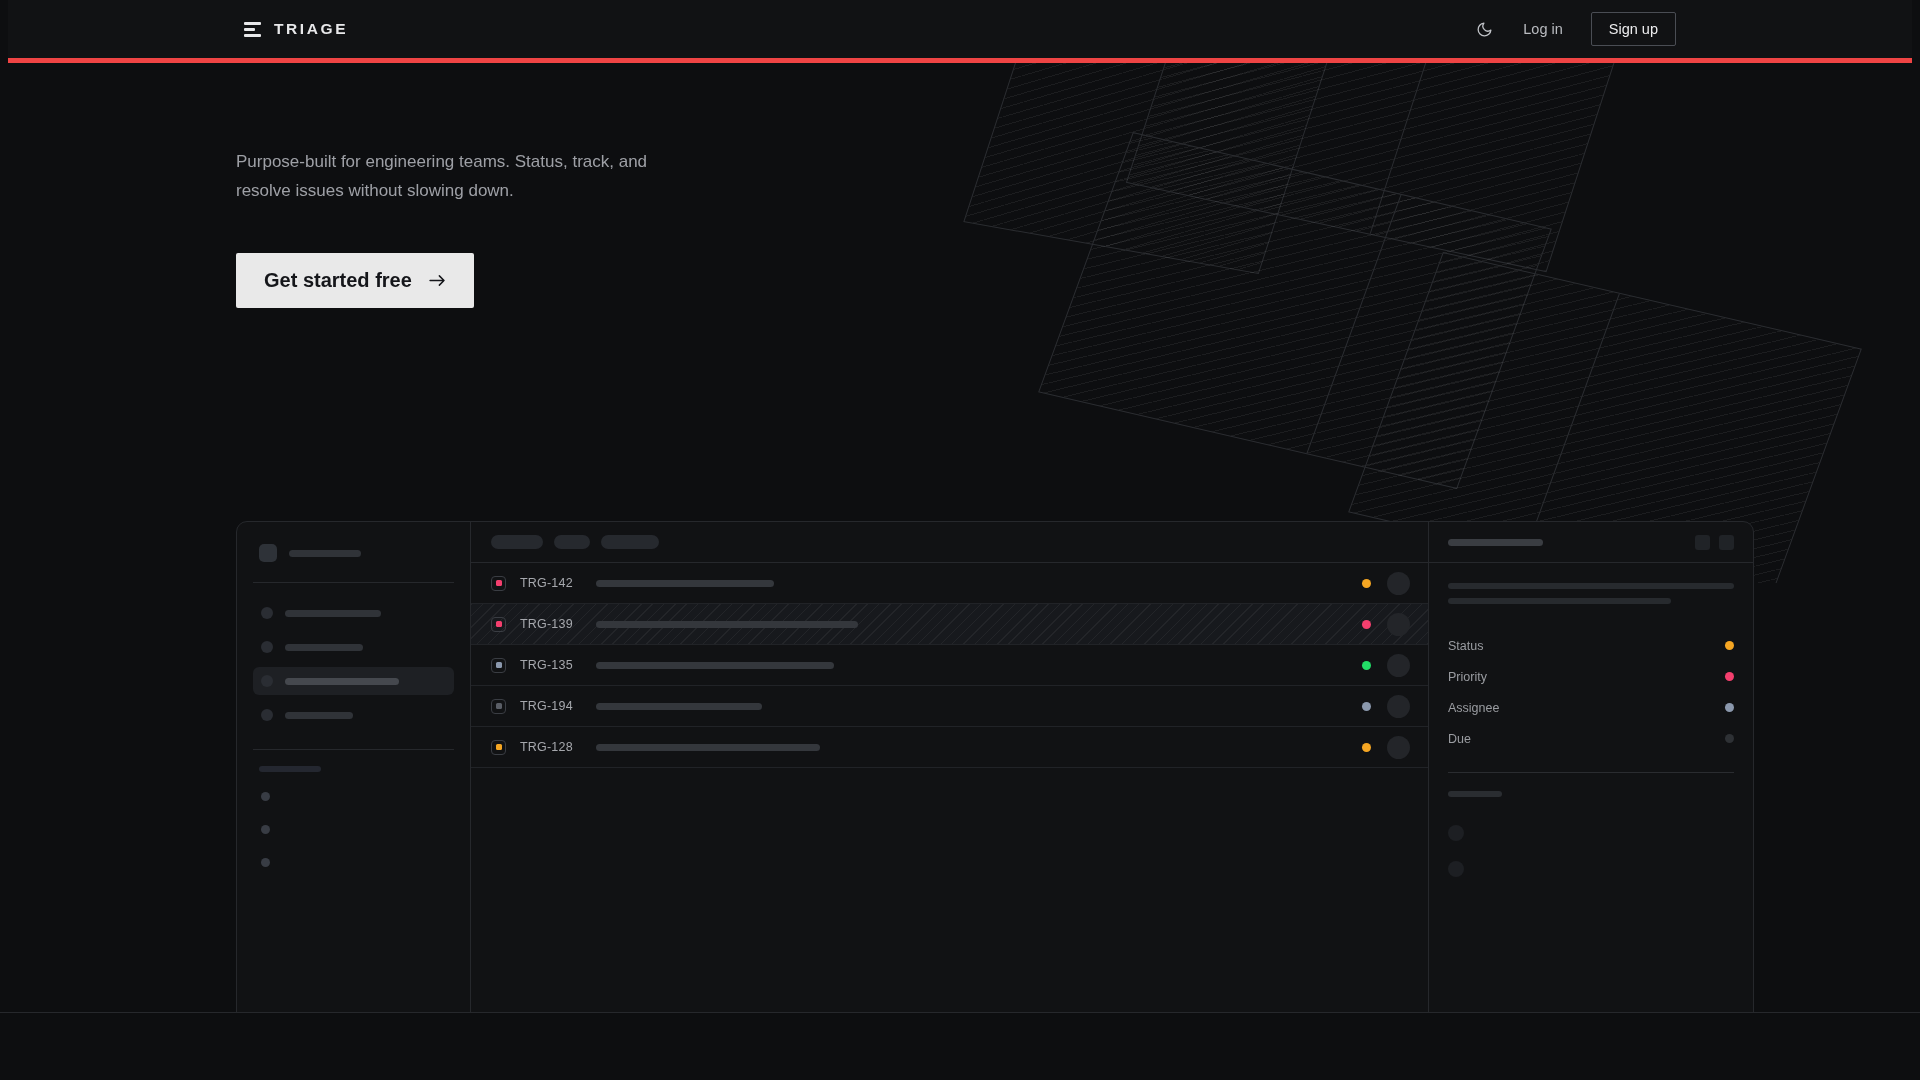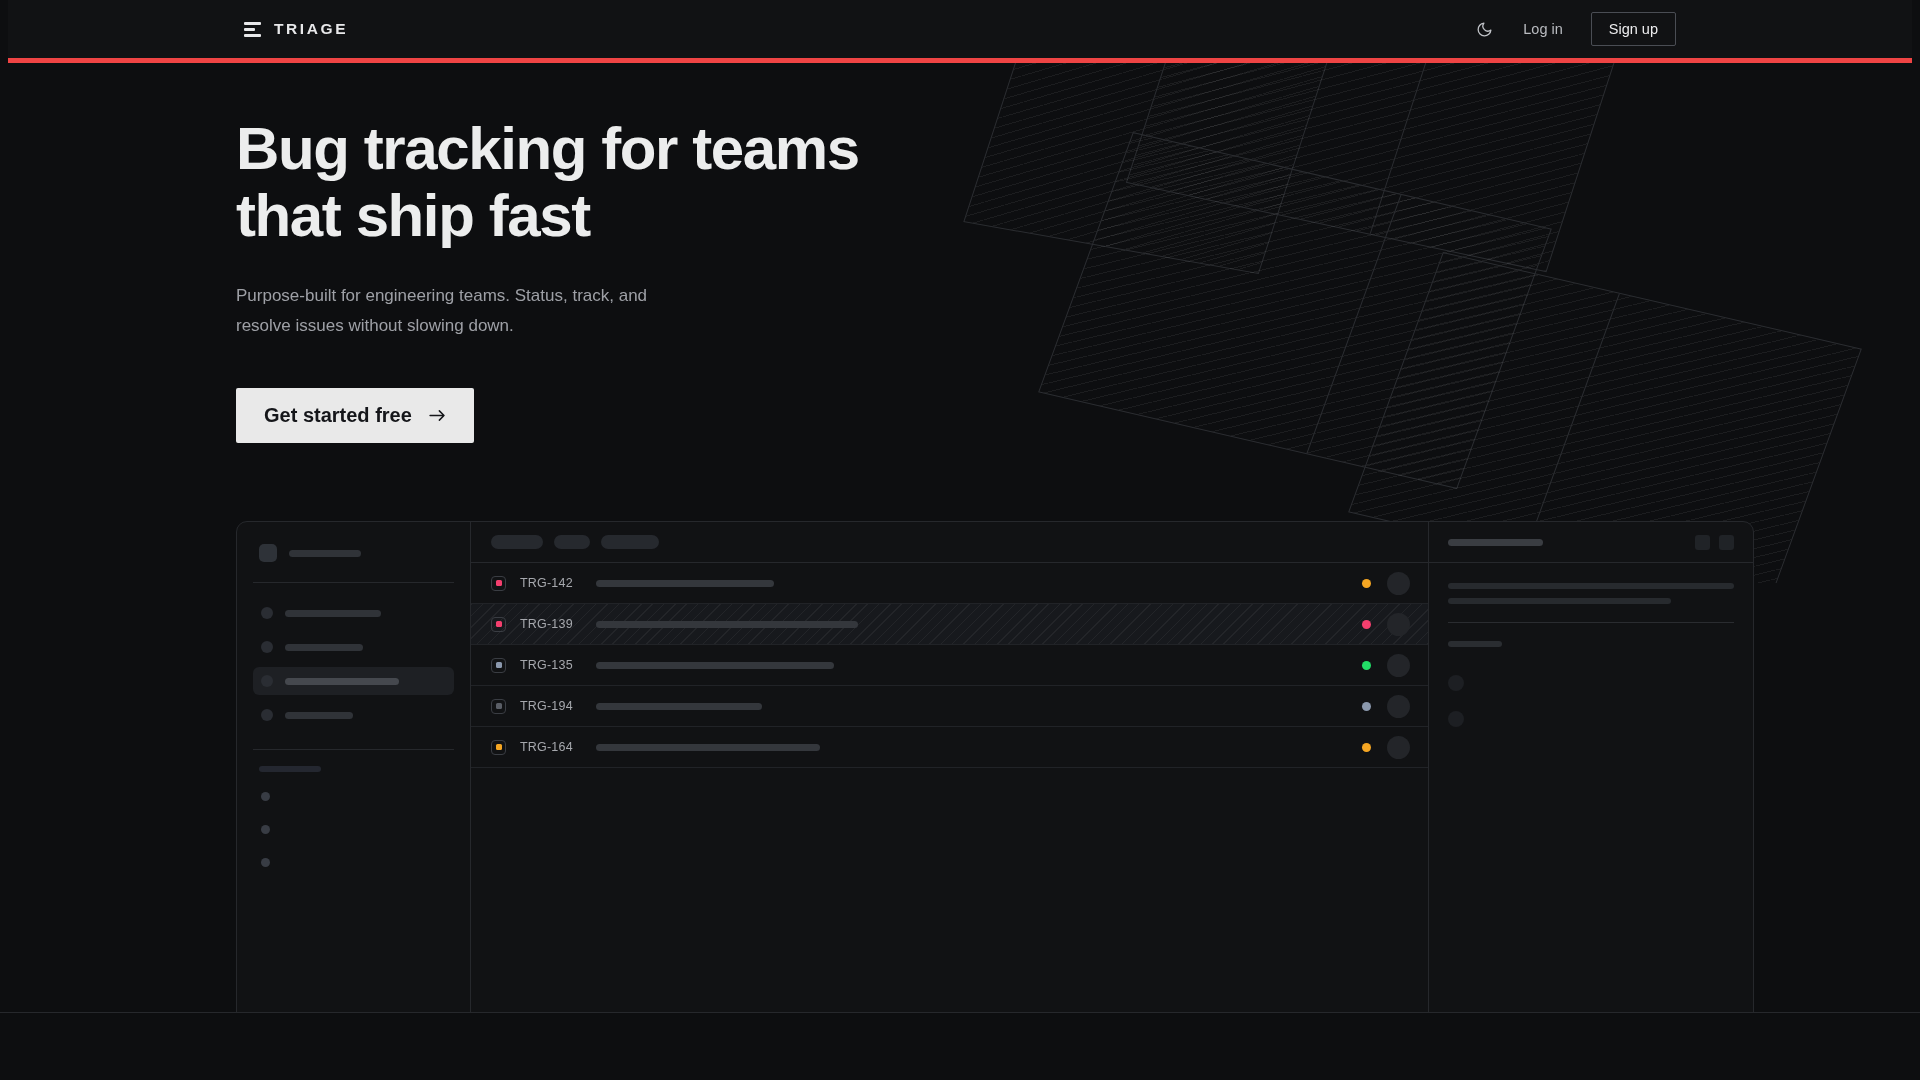--- a/index.html
+++ b/index.html
@@ -175,22 +175,20 @@
       </div>
     <div class="panel p3">
         <span class="seam" style="left:64%"></span>
       </div>
     <div class="panel p4">
         <span class="seam" style="left:42%"></span>
       </div>
   </div>
 
   <div class="hero">
-    <h1 class="hero-title">Bug tracking for teams
-that ship fast</h1>
     <p class="hero-sub">Purpose-built for engineering teams. Status, track, and
 resolve issues without slowing down.</p>
     <button class="cta-btn">
       <span>Get started free</span>
       <span>
         <svg width="17" height="13" viewBox="0 0 18 14" fill="none" stroke="#15161a" stroke-width="1.6" stroke-linecap="round" stroke-linejoin="round">
           <path d="M1 7h15M11 2l5 5-5 5"></path>
         </svg>
       </span>
     </button>
@@ -283,21 +281,21 @@
             <span class="row-title" style="width:166px"></span>
             <span class="row-right">
               <span class="status-dot" style="background:#8b98ad"></span>
               <span class="row-avatar"></span>
             </span>
           </div>
           <div class="mk-row">
             <span class="row-badge">
               <b style="background:#f5a623"></b>
             </span>
-            <span class="row-id">TRG-164</span>
+            <span class="row-id">TRG-128</span>
             <span class="row-title" style="width:224px"></span>
             <span class="row-right">
               <span class="status-dot" style="background:#f5a623"></span>
               <span class="row-avatar"></span>
             </span>
           </div>
         </div>
     </div>
 
     <div class="mk-detail">
@@ -305,20 +303,38 @@
         <span class="bar"></span>
         <span class="detail-actions">
           <span class="sq2"></span>
           <span class="sq2"></span>
         </span>
       </div>
       <div class="mk-detail-body">
         <span class="bar b1"></span>
         <span class="bar b2" style="display:block"></span>
         <span class="bar b3" style="display:block"></span>
+        <div class="meta-list" id="meta-list">
+            <div class="meta-row">
+              <span class="meta-label">Status</span>
+              <span class="meta-dot" style="background:#f5a623"></span>
+            </div>
+            <div class="meta-row">
+              <span class="meta-label">Priority</span>
+              <span class="meta-dot" style="background:#f43f6e"></span>
+            </div>
+            <div class="meta-row">
+              <span class="meta-label">Assignee</span>
+              <span class="meta-dot" style="background:#8b98ad"></span>
+            </div>
+            <div class="meta-row">
+              <span class="meta-label">Due</span>
+              <span class="meta-dot" style="background:#2e3135"></span>
+            </div>
+          </div>
       </div>
       <div class="mk-detail-div"></div>
       <div class="activity">
         <span class="bar alabel" style="display:block"></span>
         <div class="activity-row">
             <span class="activity-avatar"></span>
           </div>
         <div class="activity-row">
             <span class="activity-avatar"></span>
           </div>

